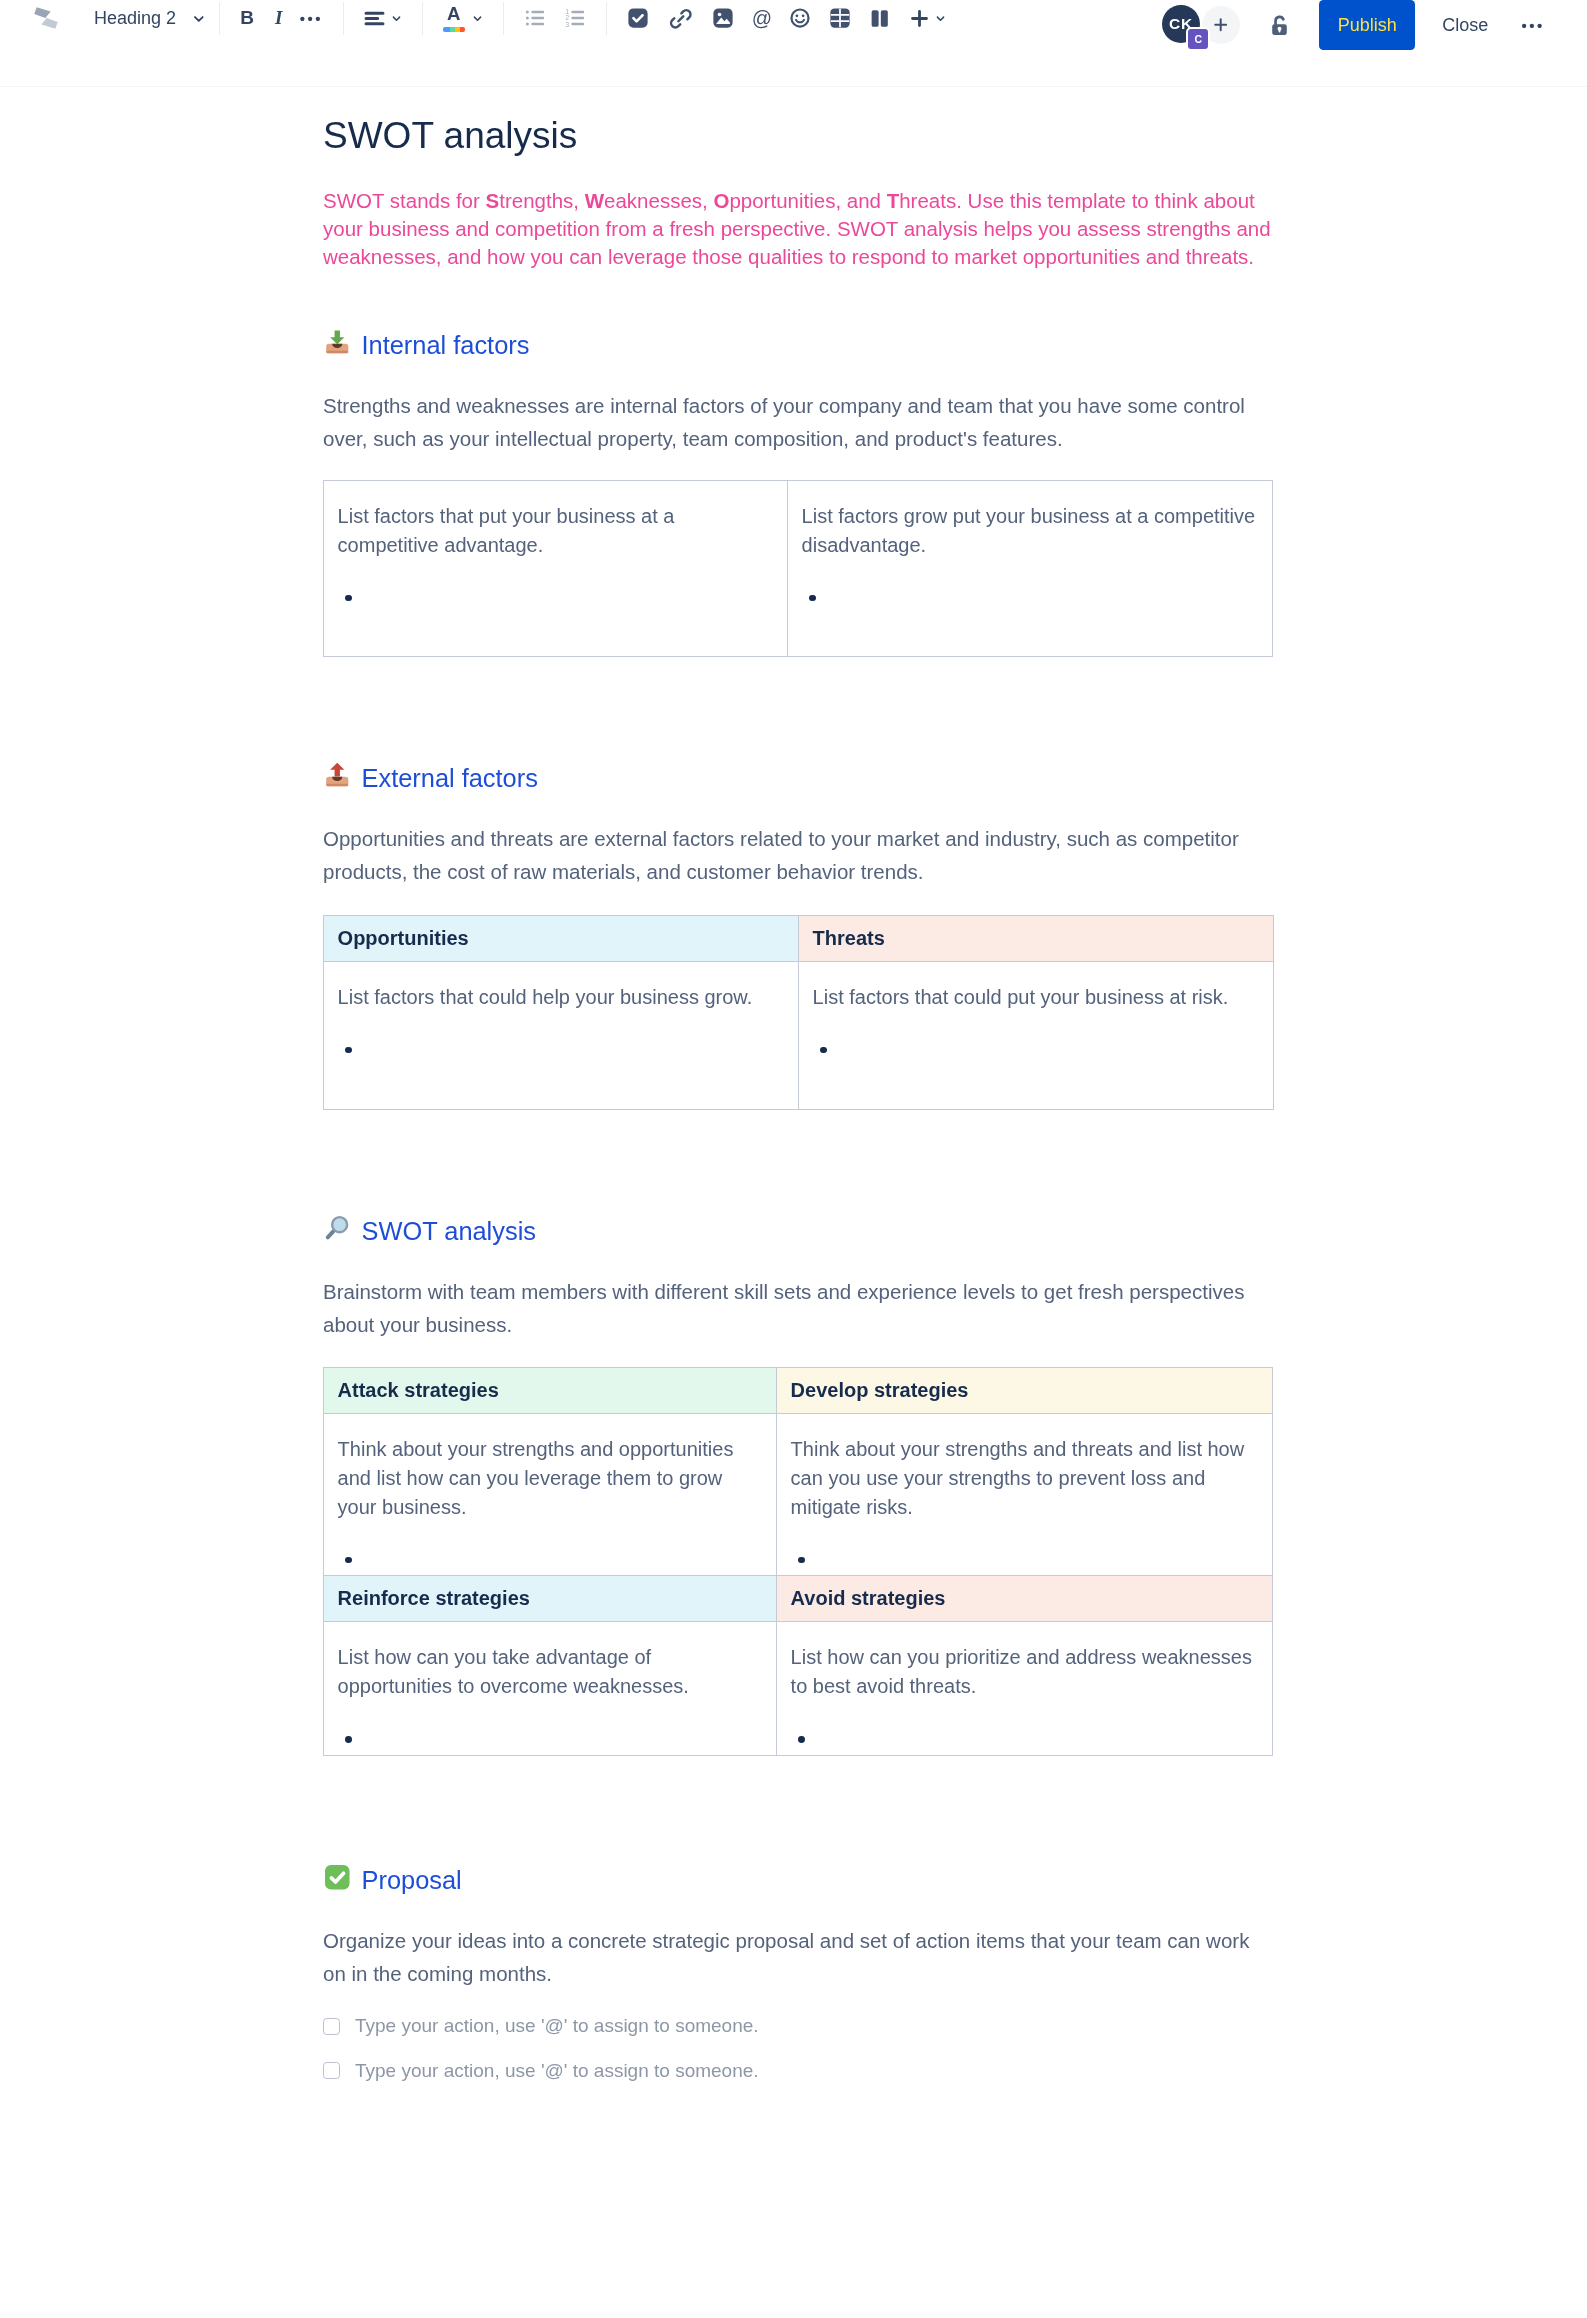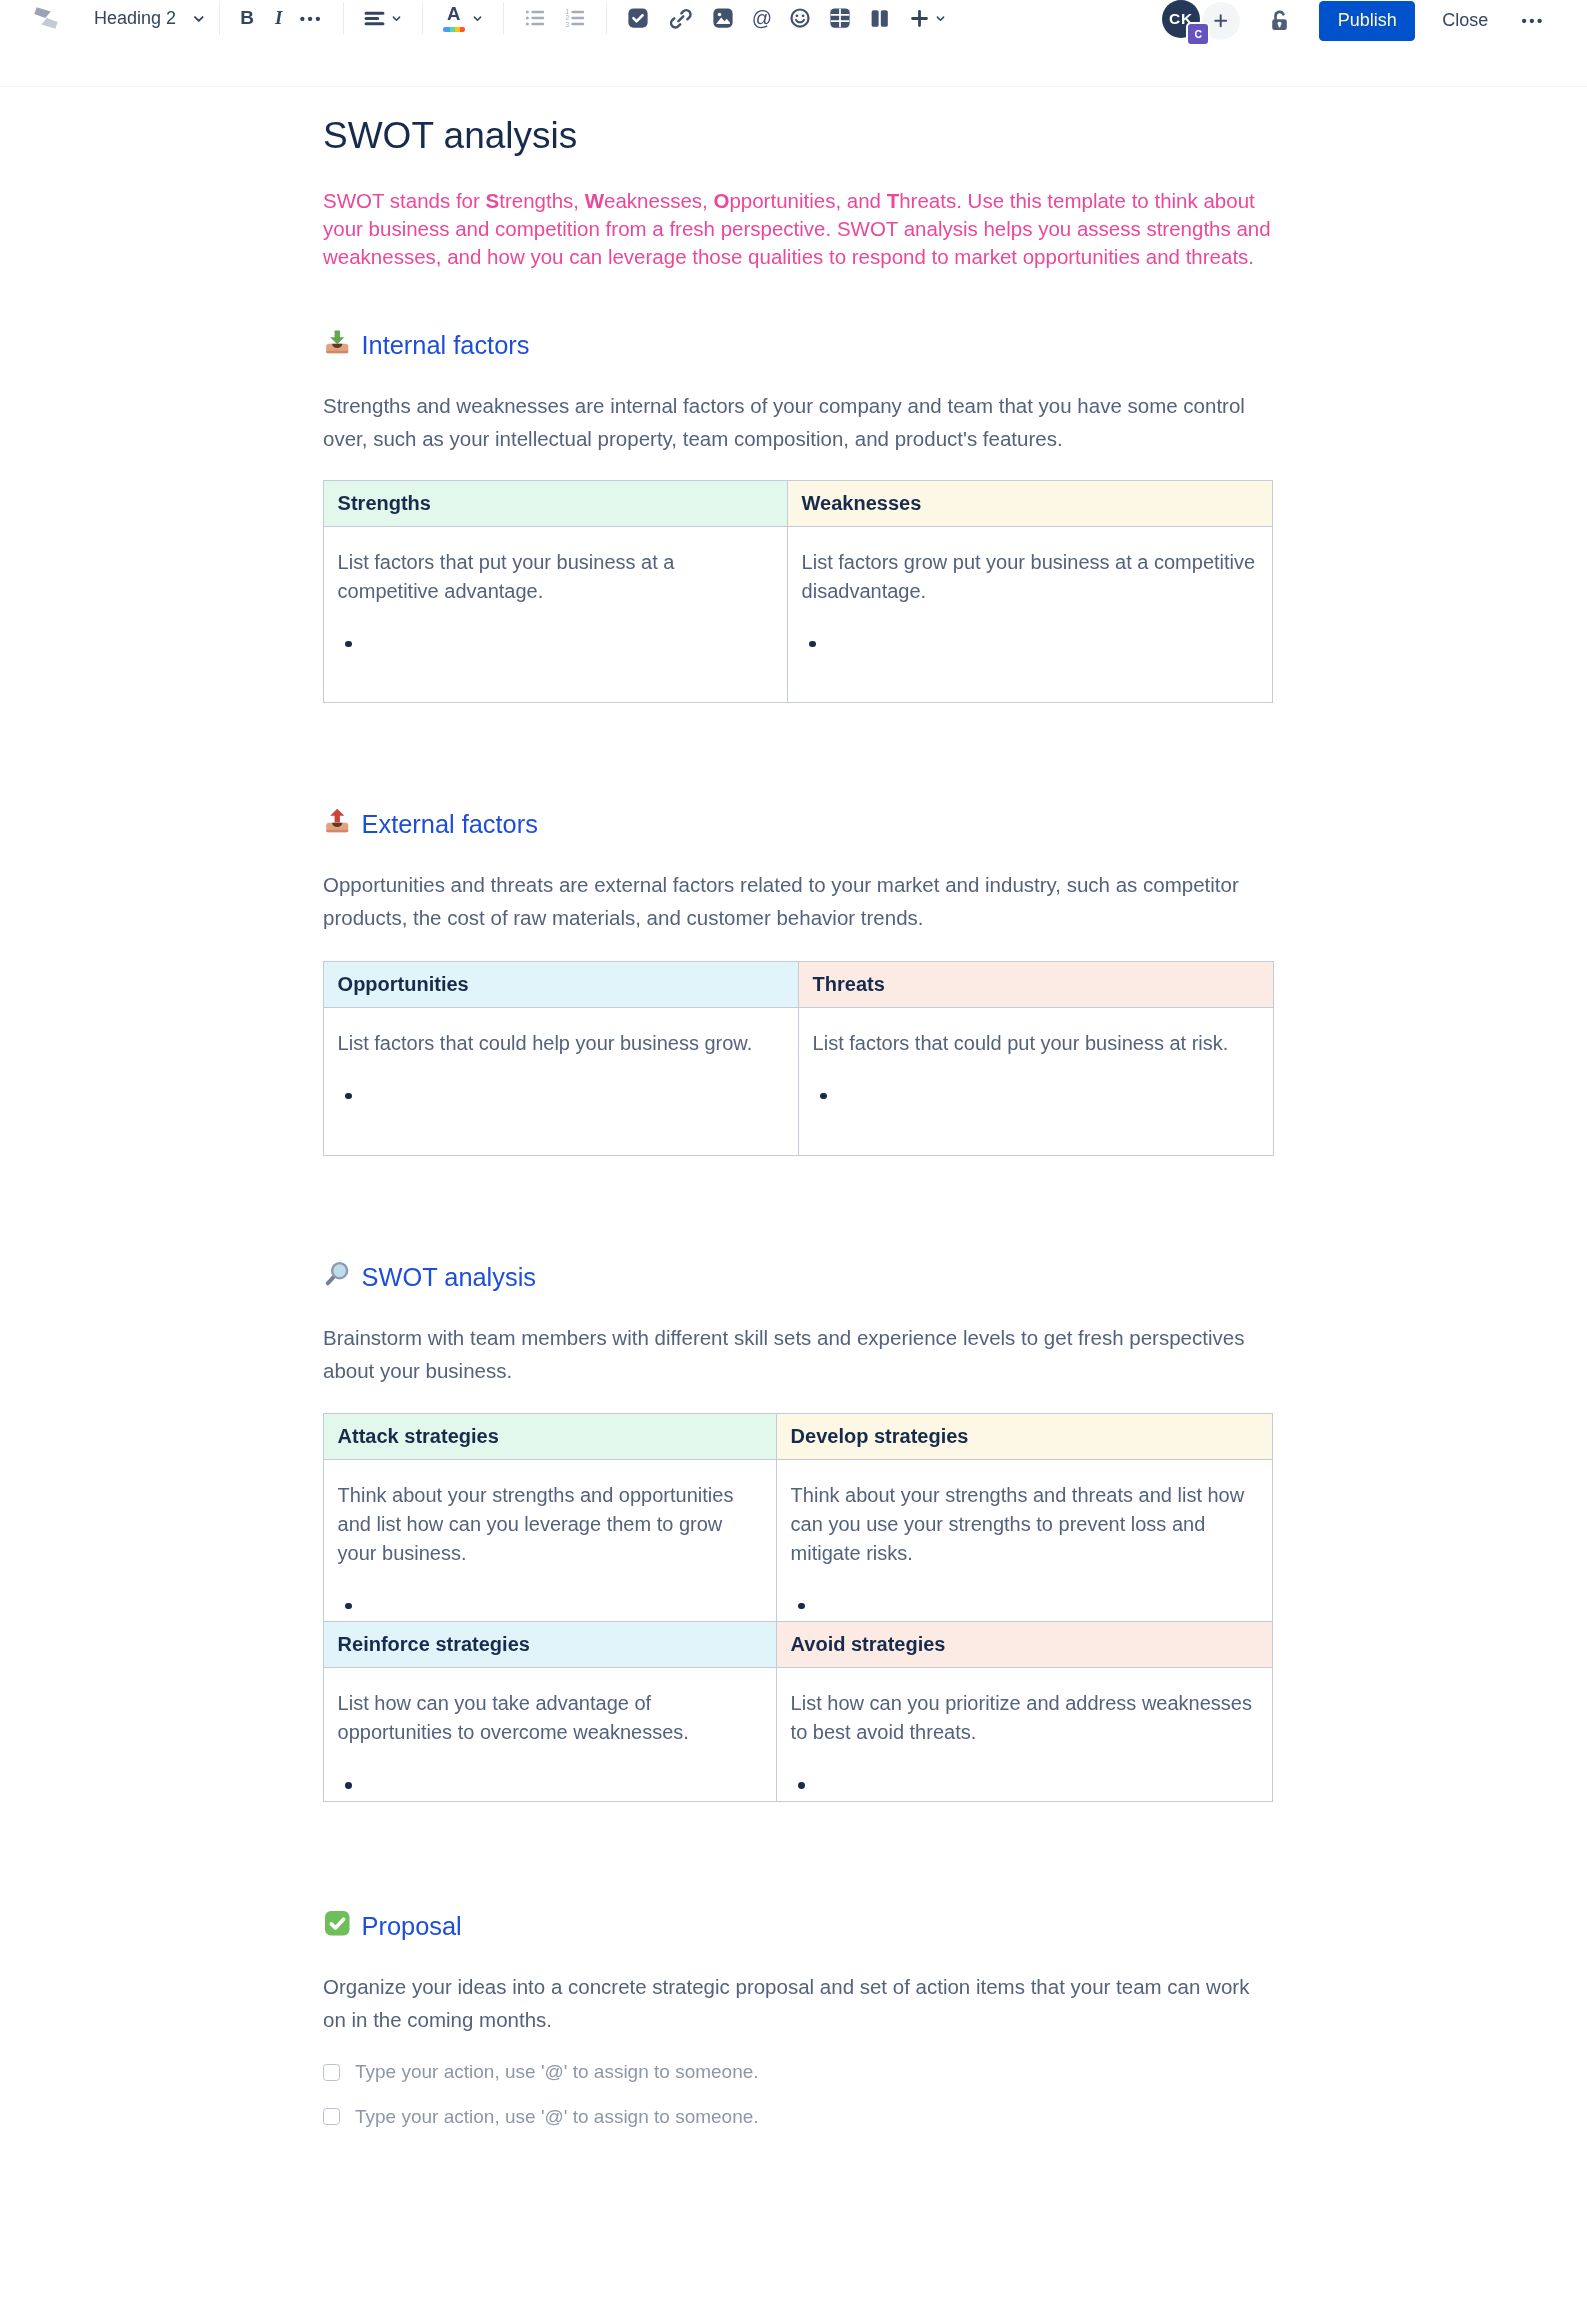--- a/index.html
+++ b/index.html
@@ -15,21 +15,21 @@
   .fmt-b{font-size:19px;font-weight:700;color:#344563;}
   .fmt-i{font-size:19px;font-style:italic;font-family:"Liberation Serif",serif;font-weight:600;color:#344563;}
   .fmt-more{font-size:15px;letter-spacing:2.5px;color:#344563;font-weight:700;}
   .color-btn{display:flex;flex-direction:column;align-items:center;gap:3.1px;}
   .color-A{font-size:18.6px;font-weight:600;color:#344563;line-height:18.6px;}
   .color-strip{width:22px;height:5px;border-radius:1.9px;background:linear-gradient(90deg,#4C9AFF 0 30%,#57D9A3 30% 55%,#FFC400 55% 78%,#FF5630 78% 100%);}
   .avatar-wrap{position:relative;width:41px;height:41px;flex:none;}
   .avatar{width:38px;height:38px;border-radius:50%;background:#253858;color:#fff;font-size:15.5px;font-weight:600;display:flex;align-items:center;justify-content:center;letter-spacing:0.6px;box-shadow:0 0 0 2.5px #fff;}
   .avatar-badge{position:absolute;right:-7.4px;bottom:-5px;width:20px;height:20px;border-radius:5px;background:#6554C0;border:2.5px solid #fff;color:#fff;font-size:10.5px;font-weight:700;display:flex;align-items:center;justify-content:center;}
   .add-collab{width:38px;height:38px;border-radius:50%;background:#F4F5F7;display:flex;align-items:center;justify-content:center;margin-left:-1.2px;}
-  .publish-btn{background:#0052CC;color:#fef9c3;font-size:18px;font-weight:500;border:none;border-radius:4.3px;height:40px;padding:0 18.6px;cursor:pointer;font-family:inherit;}
+  .publish-btn{background:#0052CC;color:#fde047;font-size:18px;font-weight:500;border:none;border-radius:4.3px;height:50px;padding:0 18.6px;cursor:pointer;font-family:inherit;}
   .close-btn{font-size:18px;color:#344563;background:none;border:none;cursor:pointer;font-family:inherit;}
 
   
   .doc{width:949px;margin-left:323px;}
   .page-title{font-size:37px;font-weight:500;color:#172B4D;margin:26px 0 0;line-height:45px;}
   .intro{font-size:20.5px;line-height:28px;color:#ec4899;margin:28.5px 0 0;}
   .intro strong{font-weight:700;}
   .section-heading{display:flex;align-items:flex-start;gap:10px;font-size:25.4px;font-weight:500;color:#1d4ed8;line-height:35px;}
   .sh-internal{margin-top:57px;}
   .sh-external{margin-top:104px;}
@@ -278,24 +278,20 @@
     <span>Internal factors</span>
   </h2>
   <p class="section-desc">Strengths and weaknesses are internal factors of your company and team that you have some control over, such as your intellectual property, team composition, and product's features.</p>
 
   <table class="swot-table t1">
     <colgroup>
         <col style="width:464px;">
         <col style="width:485px;">
       </colgroup>
     <tbody>
-        <tr>
-      <th class="hdr-green">Strengths</th>
-      <th class="hdr-yellow">Weaknesses</th>
-    </tr>
     <tr>
       <td>
         <p>List factors that put your business at a competitive advantage.</p>
         <ul class="cell-list">
               <li></li>
             </ul>
       </td>
       <td>
         <p>List factors grow put your business at a competitive disadvantage.</p>
         <ul class="cell-list">

